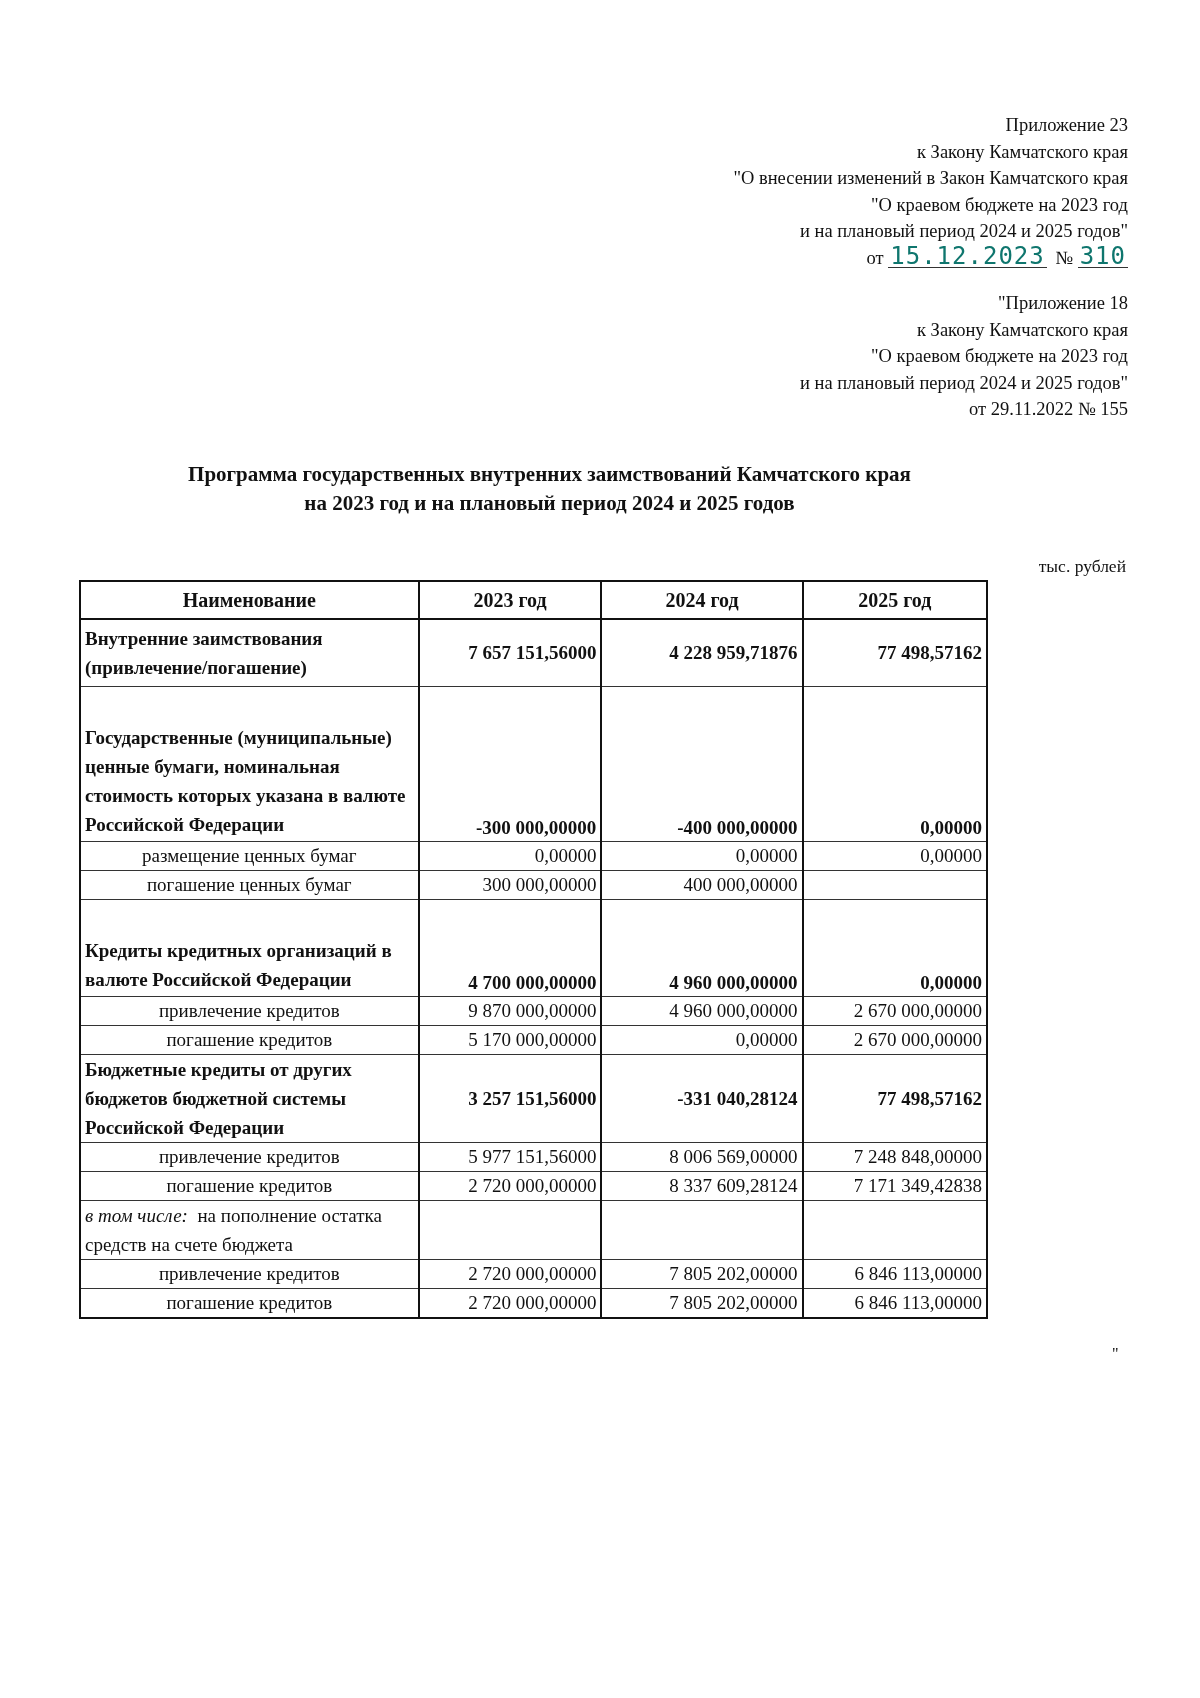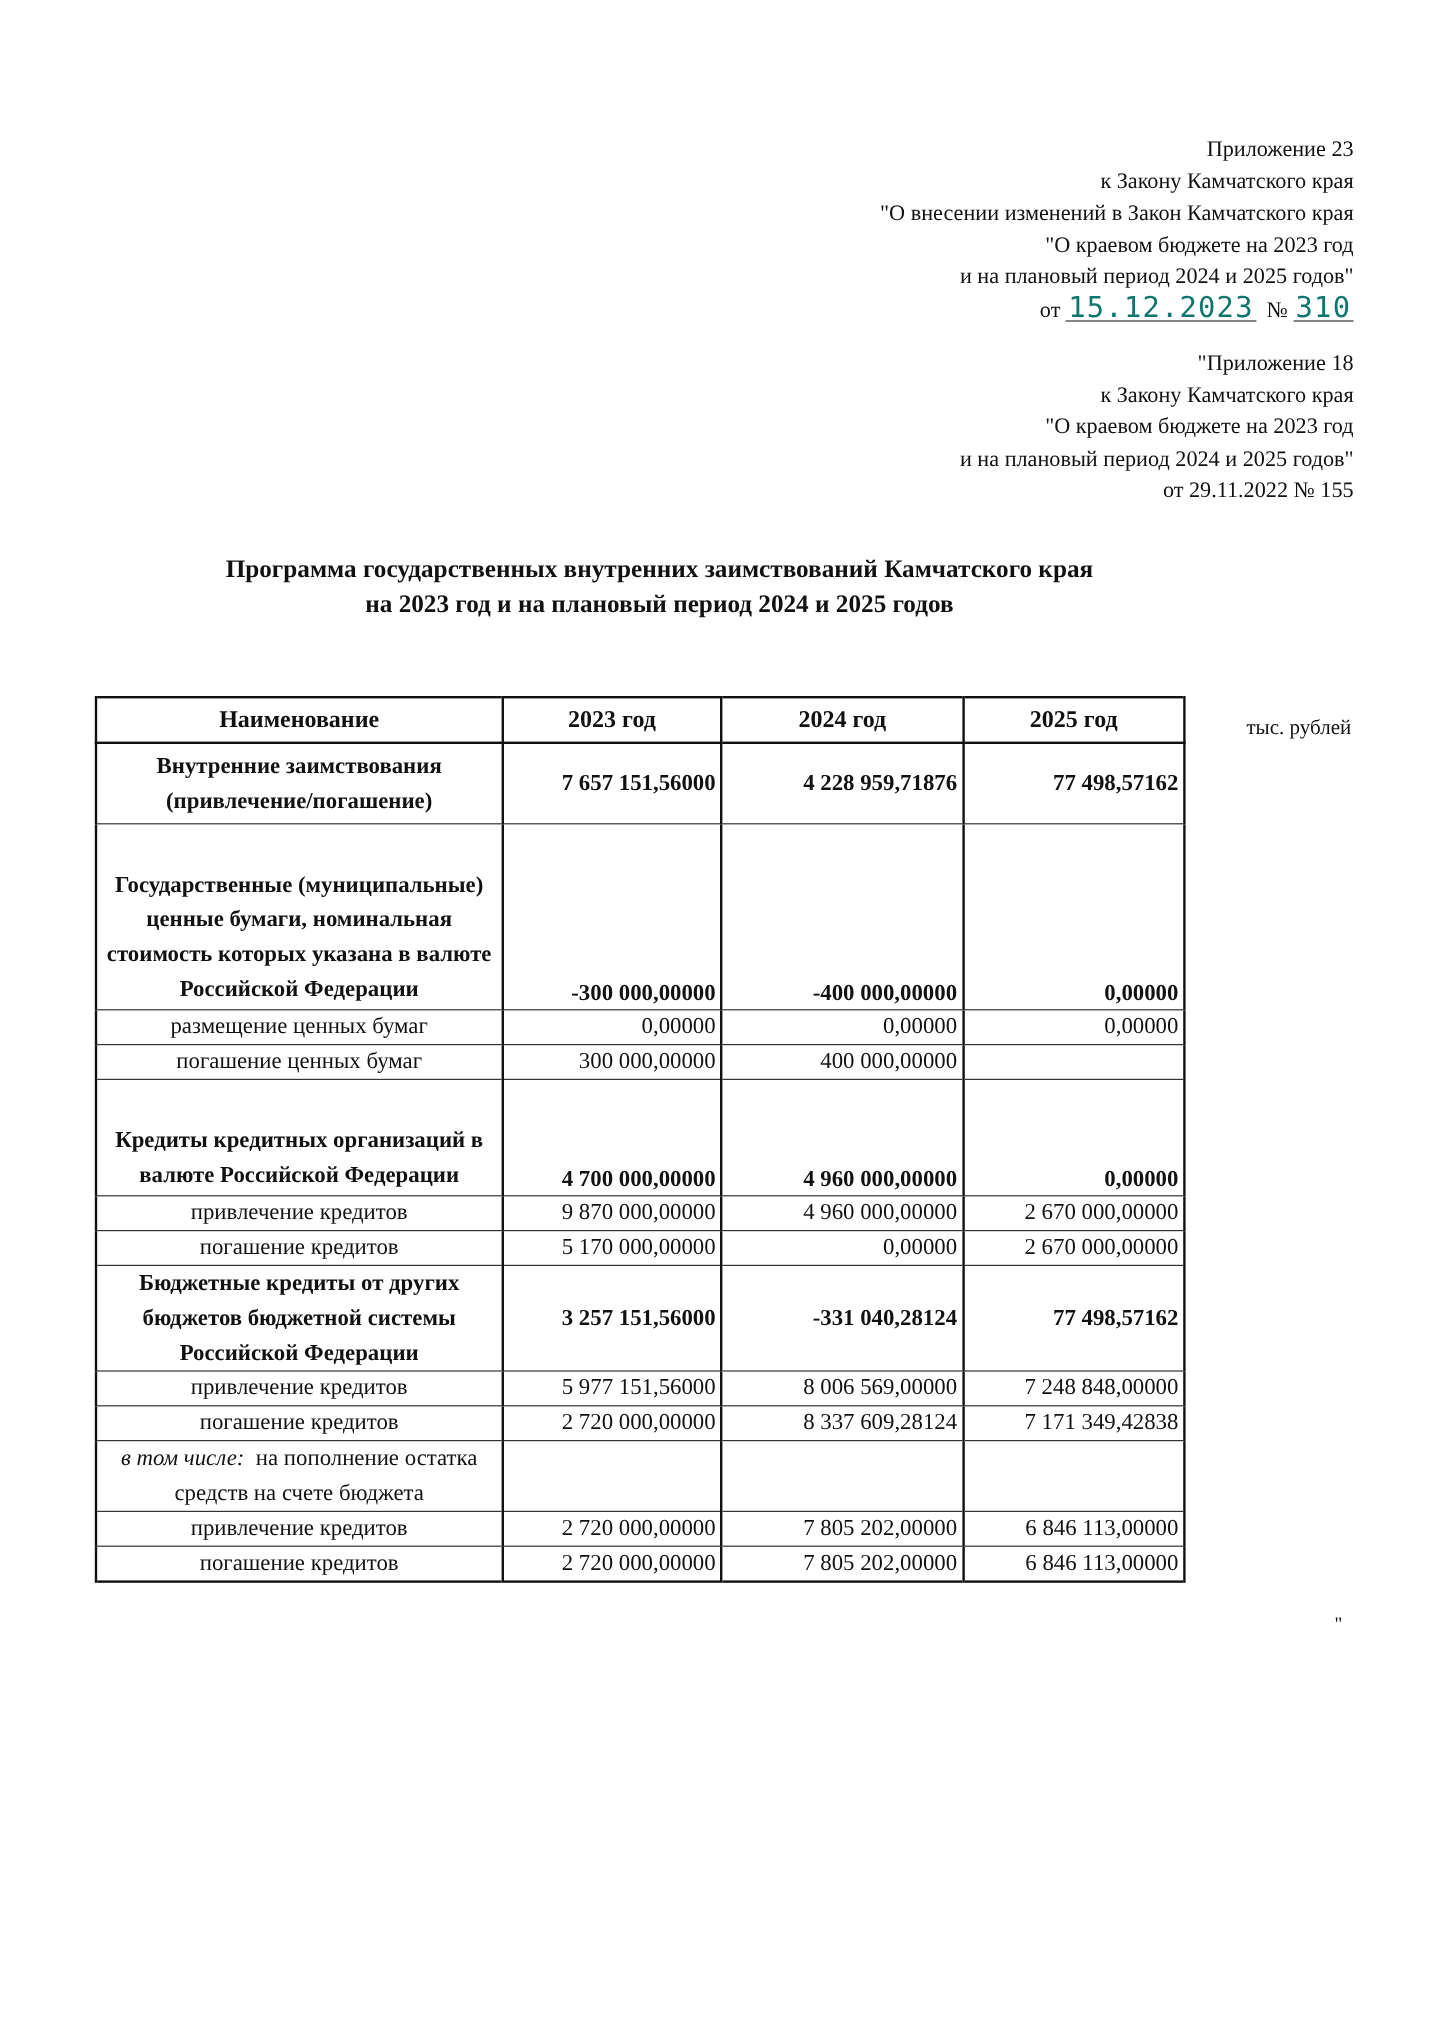--- a/index.html
+++ b/index.html
@@ -19,41 +19,41 @@
     font-family: "DejaVu Sans Mono", "Liberation Mono", monospace;
     font-size: 24px; letter-spacing: 1px; color: #0f766e;
     border-bottom: 1.5px solid #333; padding: 0 2px; display: inline-block; line-height: 22px;
   }
   .sig-line .num-sign { margin-left: 4px; }
   .title {
     position: absolute; top: 460px; left: 0; width: 1099px; text-align: center;
     font-weight: bold; font-size: 21px; line-height: 29px;
   }
   .units {
-    position: absolute; top: 556px; right: 74px; font-size: 17.5px; margin-top: 40px;
+    position: absolute; top: 556px; right: 74px; font-size: 17.5px;
   }
   table.prog {
     position: absolute; top: 580px; left: 79px; width: 909px;
     border-collapse: collapse; font-size: 19px;
     border: 2px solid #111;
   }
   table.prog th, table.prog td {
     border-left: 2px solid #111; border-right: 2px solid #111;
     border-top: 1px solid #333; border-bottom: 1px solid #333;
     padding: 0 4px;
   }
   table.prog th {
     height: 36px; font-weight: bold; font-size: 20px; text-align: center;
     border-bottom: 2.5px solid #111;
   }
   col.c-name { width: 420px; }
   col.c-y1 { width: 198px; }
   col.c-y2 { width: 225px; }
   col.c-y3 { width: 206px; }
-  td.name { text-align: center; line-height: 29px; }
+  td.name { text-align: left; line-height: 29px; }
   td.name.bold { font-weight: bold; }
   td.name.sub { text-align: center; margin-top: 39px; }
   td.val { text-align: right; white-space: nowrap; margin-top: 10px; }
   td.val.bold { font-weight: bold; }
   tr.r-total td { height: 66px; vertical-align: middle; }
   tr.r-total td.val { vertical-align: middle; padding-top: 0; }
   tr.r-sec td.val { vertical-align: bottom; padding-bottom: 2px; padding-left: 16px; }
   tr.r-sec td.name { padding-bottom: 2px; vertical-align: bottom; }
   tr.r-mid td { vertical-align: middle; }
   tr.r-line td { height: 28px; line-height: 28px; }

